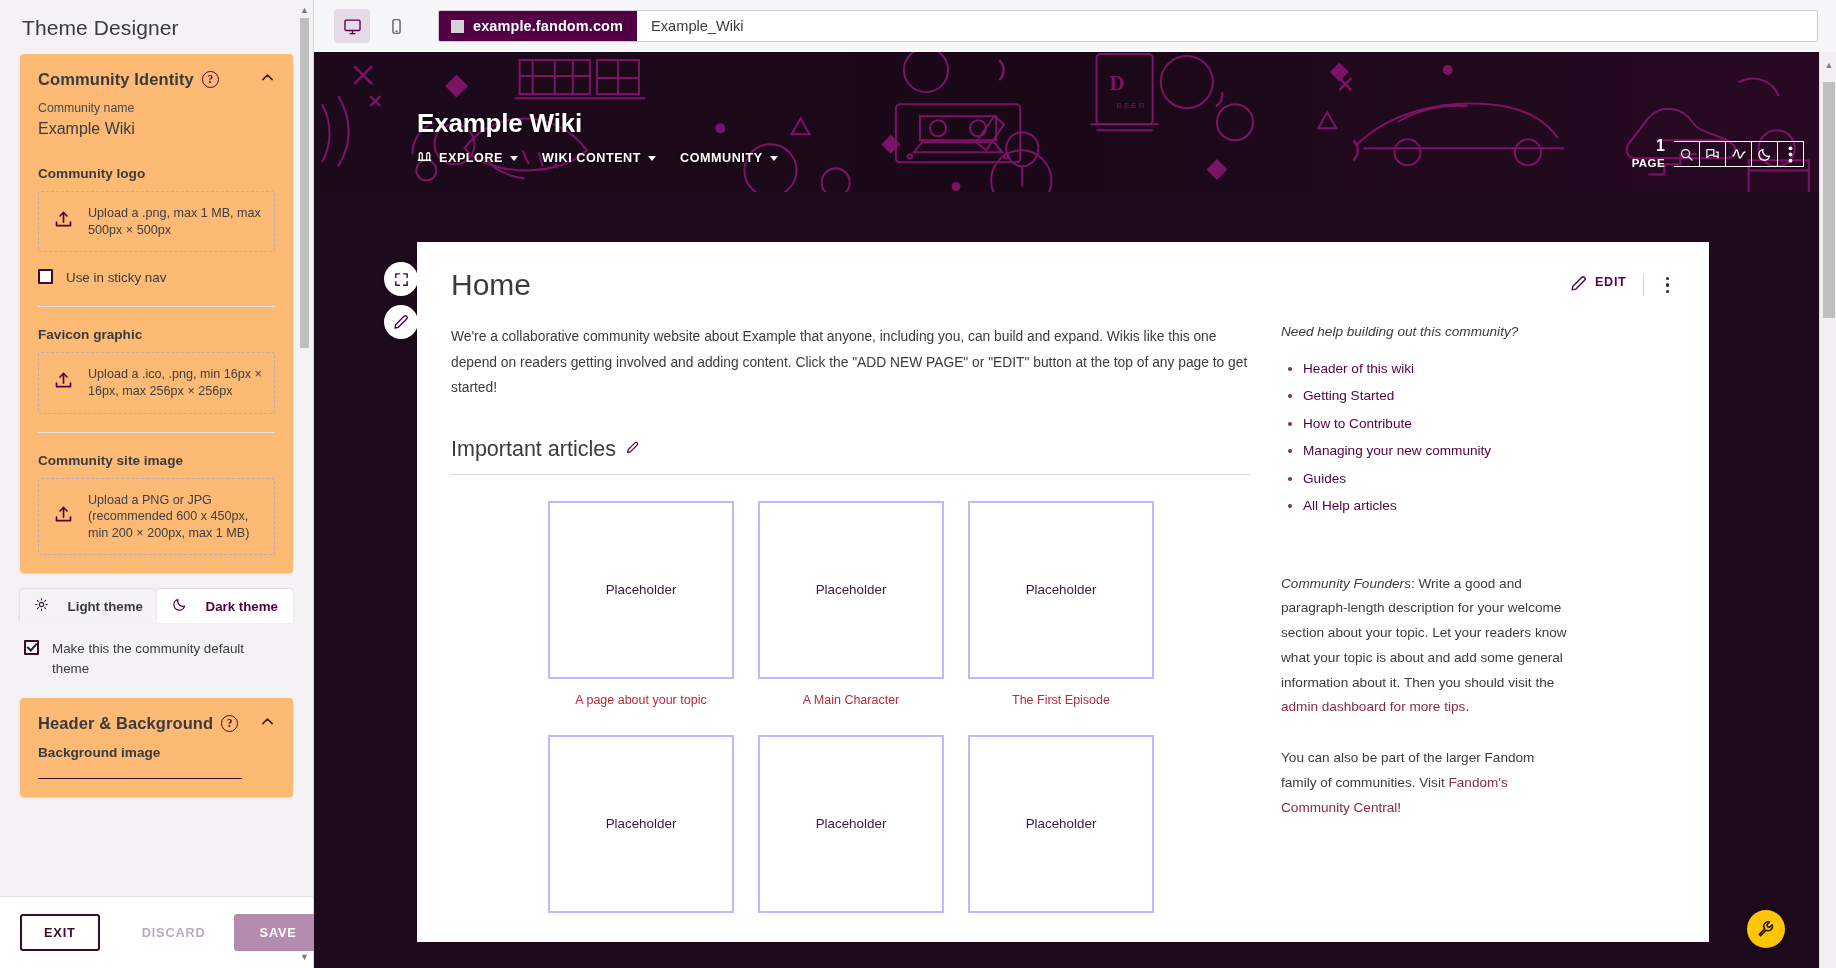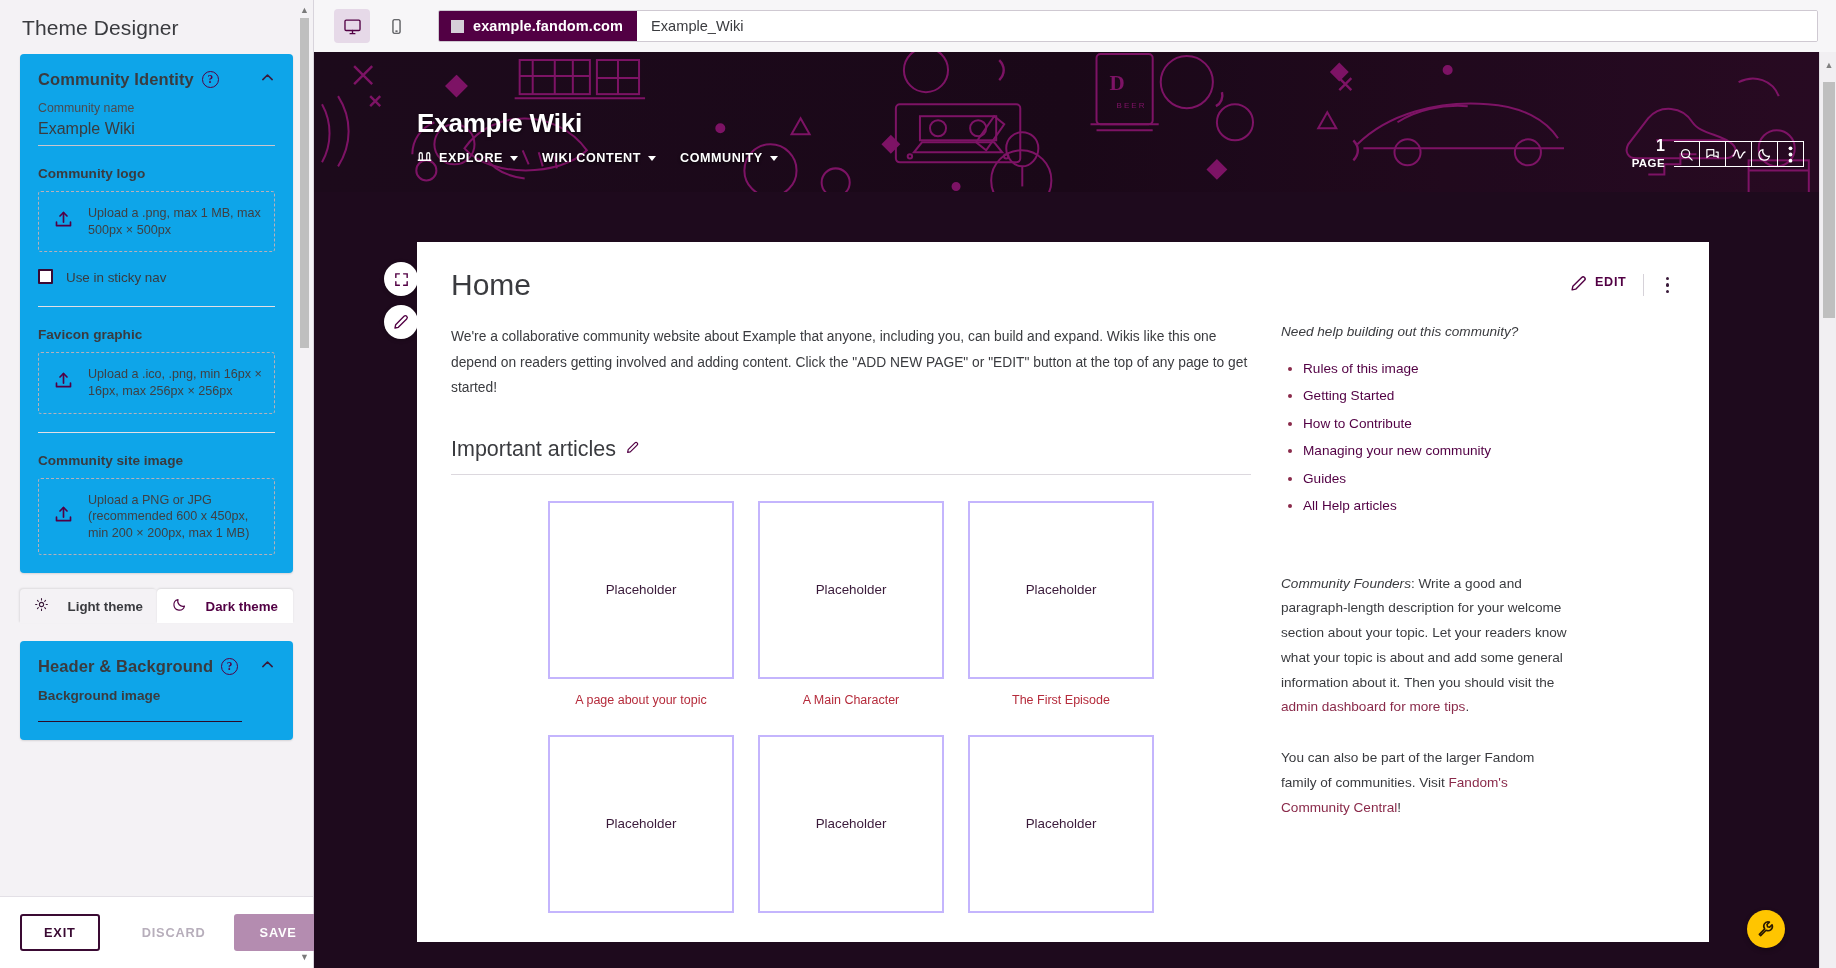--- a/index.html
+++ b/index.html
@@ -28,21 +28,21 @@
   }
   #designer-scroll {
     position: relative;
     flex: 1 1 auto;
     overflow: hidden;
     padding: 0 20px 0 20px;
   }
   #designer-scroll-inner { padding-bottom: 30px; }
 
   .card {
-    background: #0ea5e9;
+    background: #fdba74;
     border-radius: 4px;
     box-shadow: 0 1px 2px rgba(0,0,0,.13);
     padding: 16px 18px 18px 18px;
     margin-bottom: 16px;
   }
   .card-head {
     display: flex; align-items: center; gap: 8px;
     margin-bottom: 12px;
   }
   .card-head .ttl {
@@ -382,20 +382,26 @@
           <div class="theme-tab inactive">
             <span>
               <svg width="15" height="15" viewBox="0 0 24 24" fill="none" stroke="#520044" stroke-width="1.8" stroke-linecap="round" stroke-linejoin="round">
                   <path d="M20 14.5A8.3 8.3 0 0 1 9.6 4 8.6 8.6 0 1 0 20 14.5z"></path>
                 </svg>
             </span>
             <span>Dark theme</span>
           </div>
         </div>
 
+        <div class="default-chk">
+          <div class="chk-row">
+            <span class="chkbox on"></span>
+            <span class="lbl" style="max-width:215px">Make this the community default theme</span>
+          </div>
+        </div>
 
         <section class="card" style="margin-top:18px;">
           <div class="card-head">
             <span class="ttl">Header &amp; Background</span>
             <span class="help-icon">?</span>
             <span class="chev-up">
               <svg width="15" height="15" viewBox="0 0 16 16">
                   <path d="M3 10.2 8 5.3l5 4.9" stroke="#3a1a3a" stroke-width="1.7" fill="none" stroke-linecap="round" stroke-linejoin="round"></path>
                 </svg>
             </span>
@@ -661,21 +667,21 @@
                 </div>
                 <div class="ph-card">
                   <div class="ph-box">Placeholder</div>
                 </div>
               </div>
             </div>
 
             <aside id="col-side">
               <p class="side-q">Need help building out this community?</p>
               <ul class="side-list">
-                <li><span class="lnk">Rules of this image</span></li>
+                <li><span class="lnk">Header of this wiki</span></li>
                 <li><span class="lnk">Getting Started</span></li>
                 <li><span class="lnk">How to Contribute</span></li>
                 <li><span class="lnk">Managing your new community</span></li>
                 <li><span class="lnk">Guides</span></li>
                 <li><span class="lnk">All Help articles</span></li>
               </ul>
 
               <p class="side-p" style="margin-top:52px">
                 <em>Community Founders</em><span>: Write a good and paragraph-length description for your welcome section about your topic. Let your readers know what your topic is about and add some general information about it. Then you should visit the </span><a href="#">admin dashboard for more tips</a><span>.</span>
               </p>

